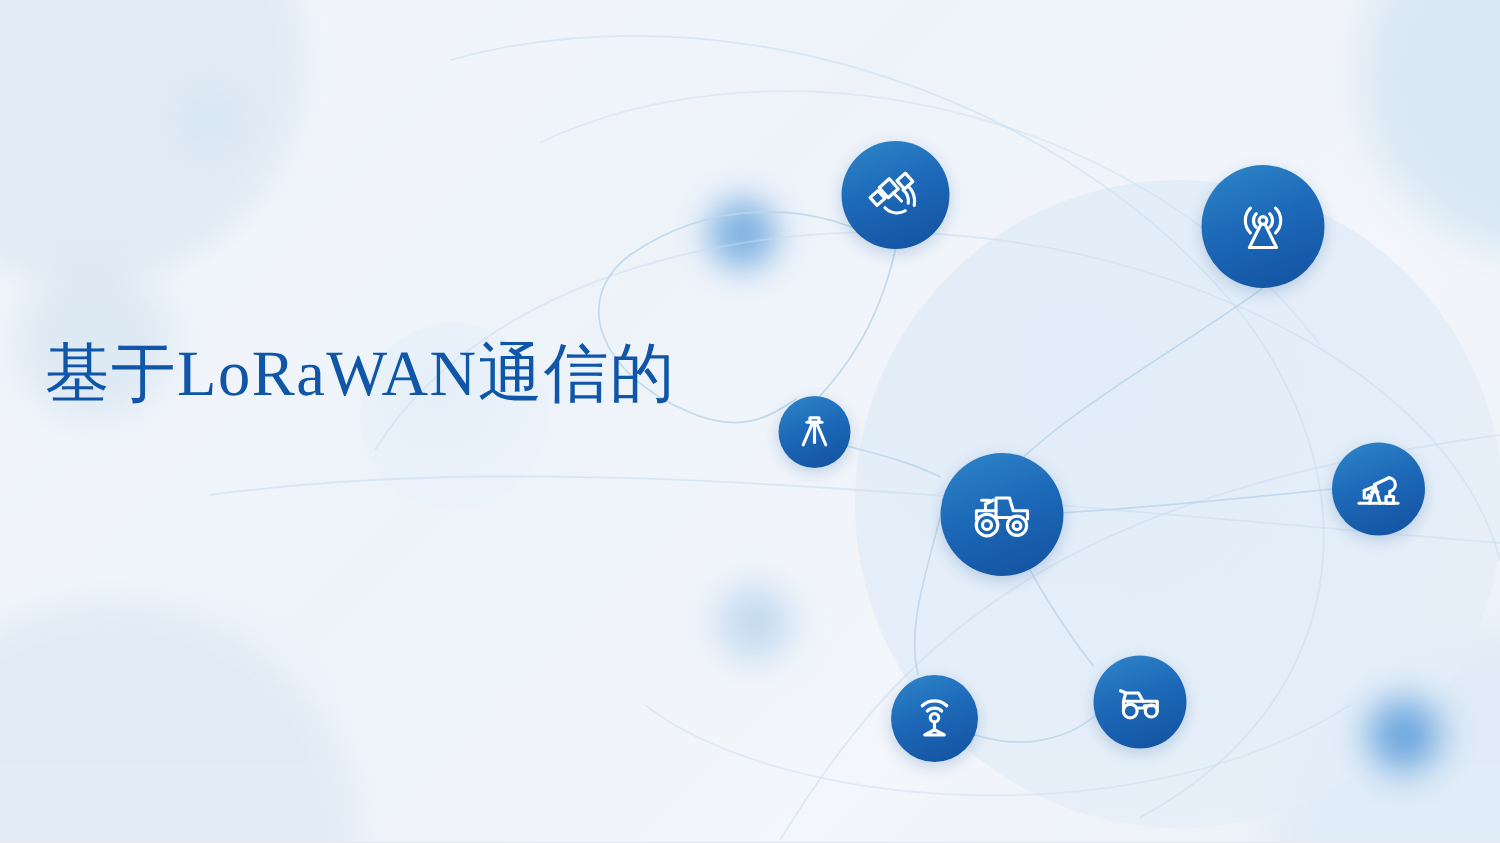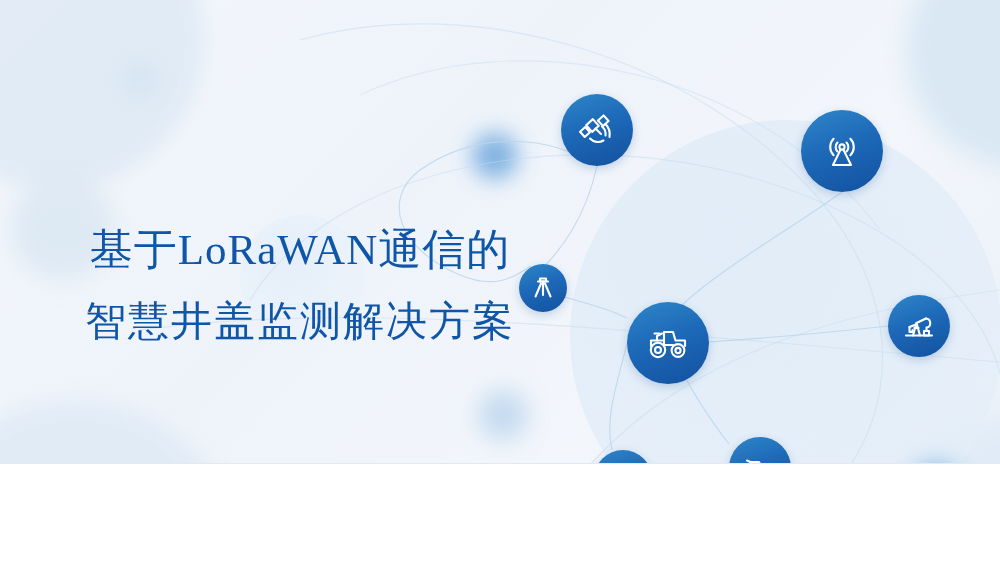--- a/index.html
+++ b/index.html
@@ -4,27 +4,26 @@
 <title>Slide</title>
 <style>
   html, body {
     margin: 0;
     padding: 0;
     background: #ffffff;
   }
   #slide {
     position: relative;
     width: 1000px;
-    height: 464px;
+    height: 562px;
     overflow: hidden;
     background: linear-gradient(135deg, #f4f7fc 0%, #eef3fa 40%, #f3f6fb 70%, #eaf1f8 100%);
     font-family: "Liberation Sans", "DejaVu Sans", sans-serif;
     border-bottom: 1px solid #e3e9f0;
     box-sizing: border-box;
-    text-align: center;
   }
 
   
   .blob {
     position: absolute;
     border-radius: 50%;
     pointer-events: none;
   }
   .blob-tl {
     left: -95px; top: -110px;
@@ -273,16 +272,15 @@
         <path d="M 12.2 12 A 7 7 0 0 1 21.8 12"></path>
         <path d="M 8.8 8.5 A 12 12 0 0 1 25.2 8.5"></path>
         <path d="M 17 19.3 L 17 24.5"></path>
         <path d="M 17 24.5 L 10.5 28 L 23.5 28 Z"></path>
       </svg>
     </span>
   </div>
 
   <div class="title-block">
     <div class="title-line l1">基于LoRaWAN通信的</div>
-    <div class="title-line l2">智慧井盖监测解决方案</div>
   </div>
 
 </div>
 
 </body></html>

